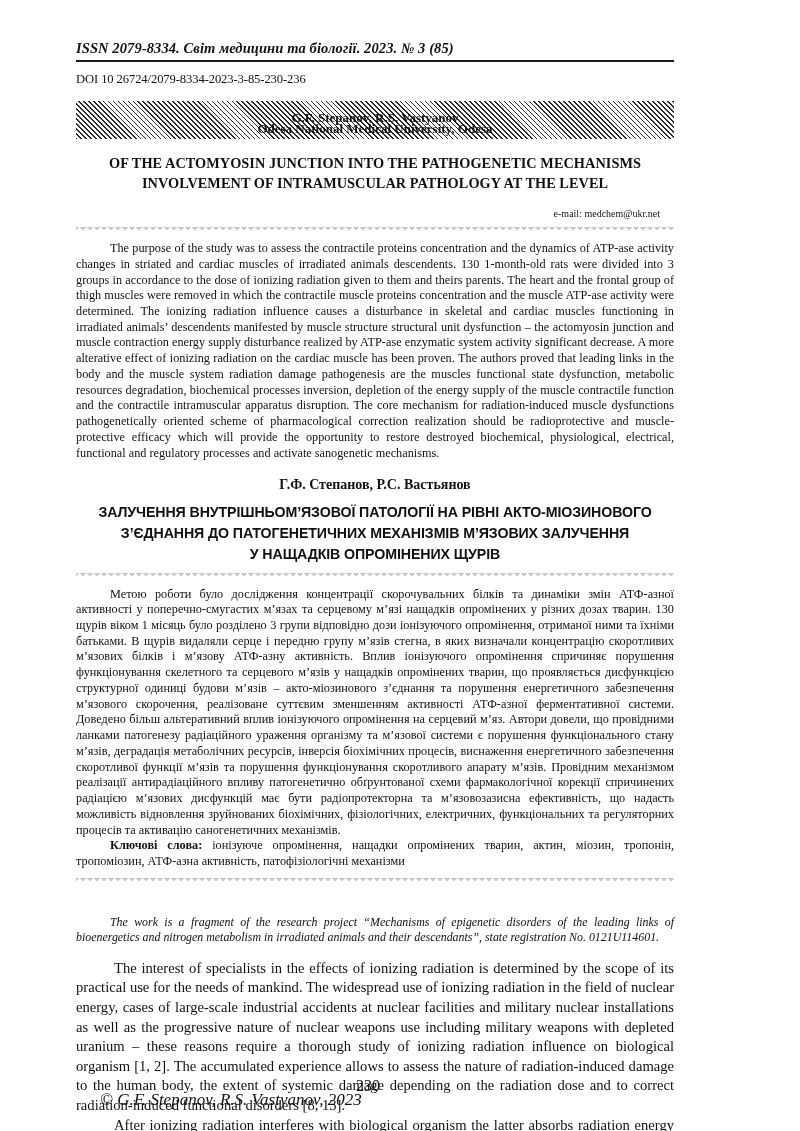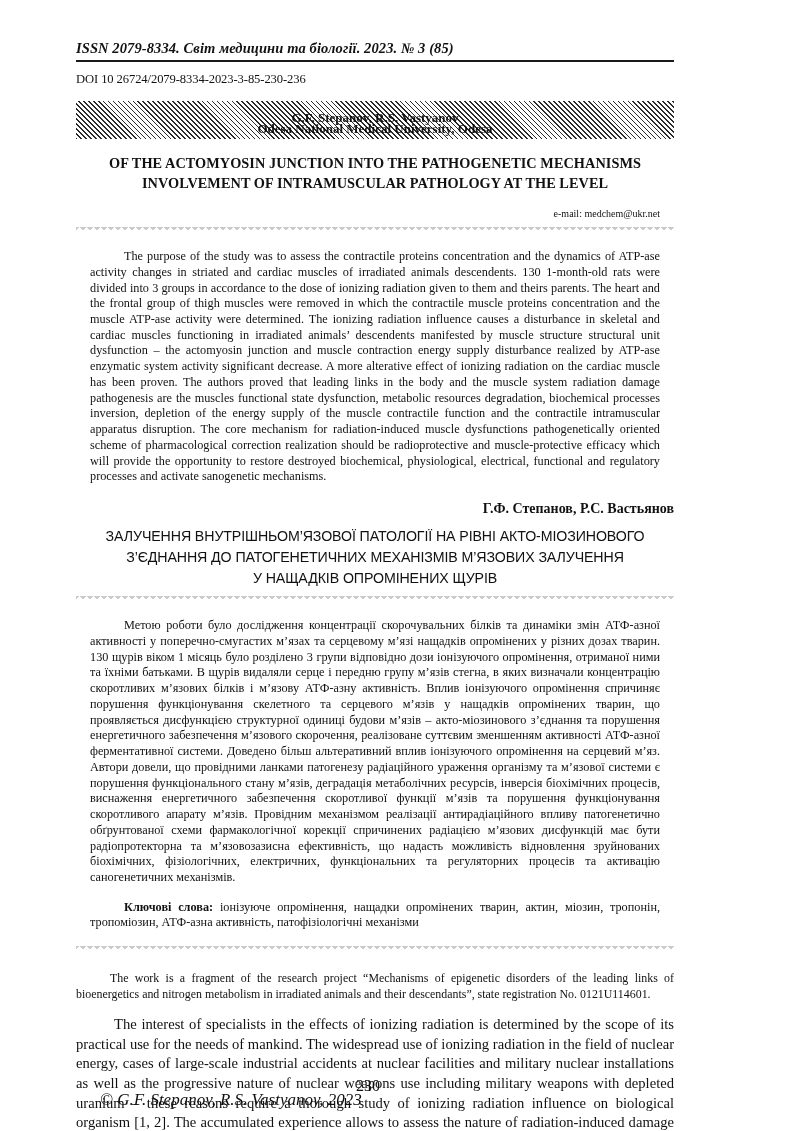--- a/index.html
+++ b/index.html
@@ -95,44 +95,45 @@
     opacity: .95;
   }
 
   
   .abstract {
     text-align: justify;
     font-size: 12.25px;
     line-height: 1.285;
     hyphens: none;
   }
-  .abstract p { margin: 14px; }
+  .abstract p { margin: 0; }
   .abstract p.indent { text-indent: 34px; }
   .kw b { font-weight: bold; }
 
   
   .ua-authors {
     margin-top: 16px;
-    text-align: right;
+    text-align: center;
     font-weight: bold;
     font-size: 14px;
   }
   .ua-title {
     margin-top: 9px;
     text-align: center;
-    font-weight: normal;
+    font-weight: bold;
     font-size: 14.2px;
     line-height: 1.46;
     font-family: "Liberation Sans", "DejaVu Sans", sans-serif;
     letter-spacing: -.1px;
   }
 
   
   .funding {
-    margin-top: 17px;
+    margin-top: 29px;
+    font-style: italic;
     font-size: 11.9px;
     line-height: 1.3;
     text-align: justify;
     text-indent: 34px;
   }
 
   
   .body-text {
     margin-top: 13px;
     text-align: justify;

